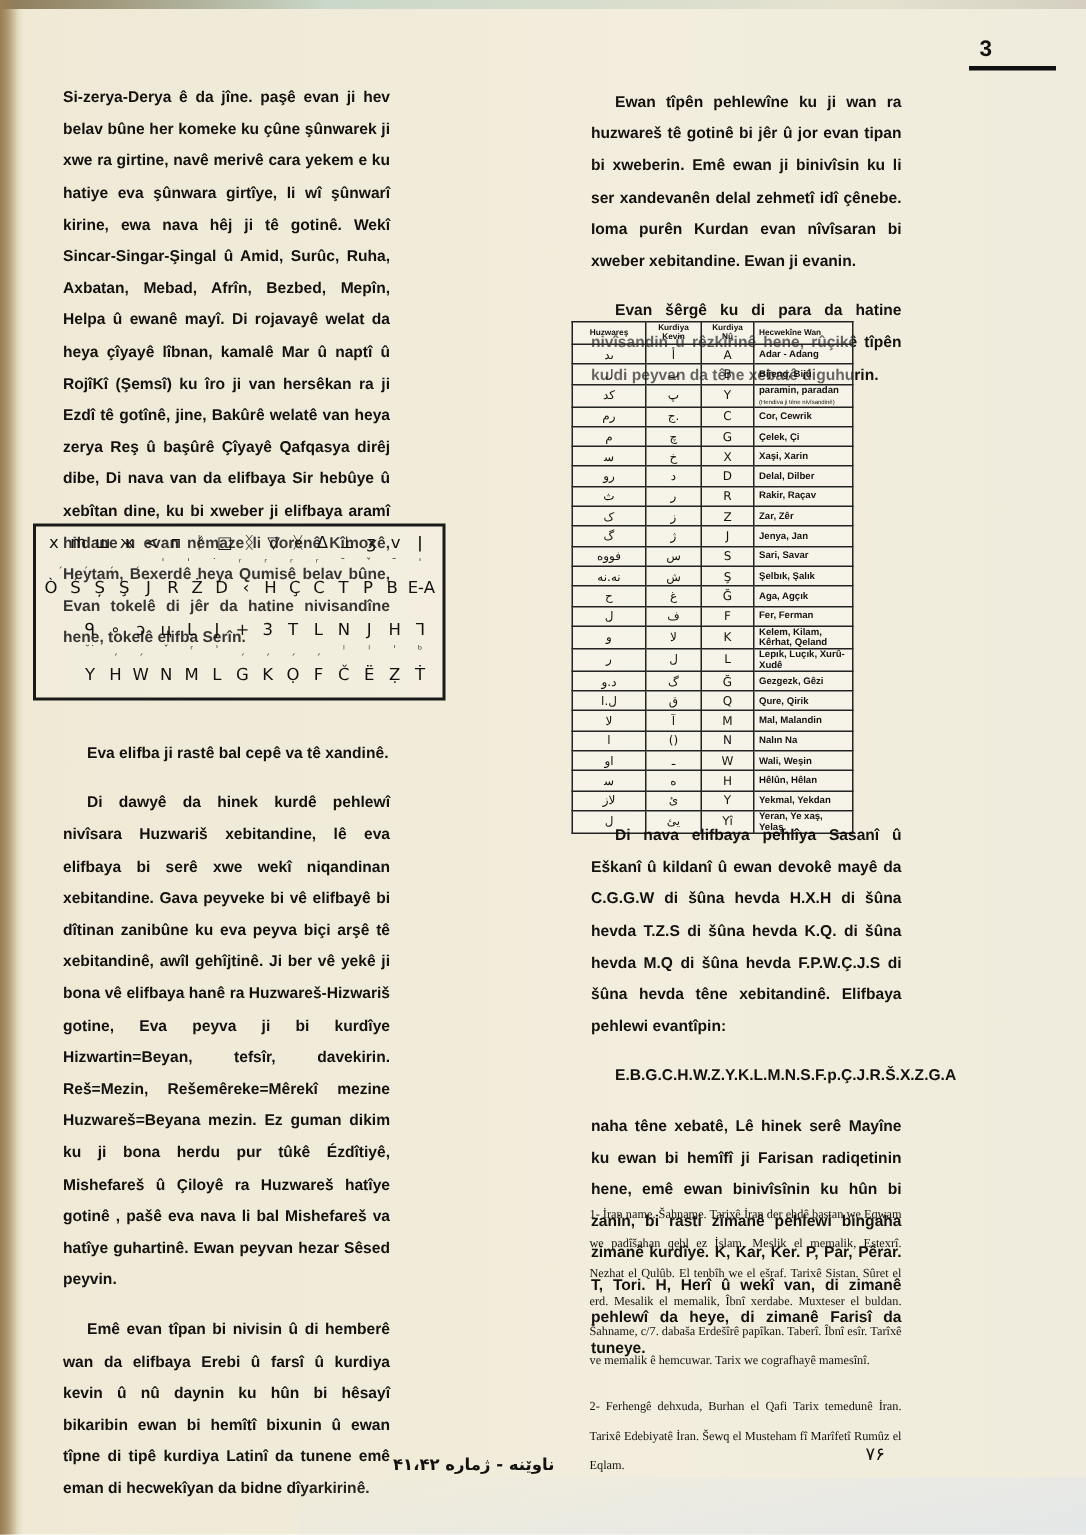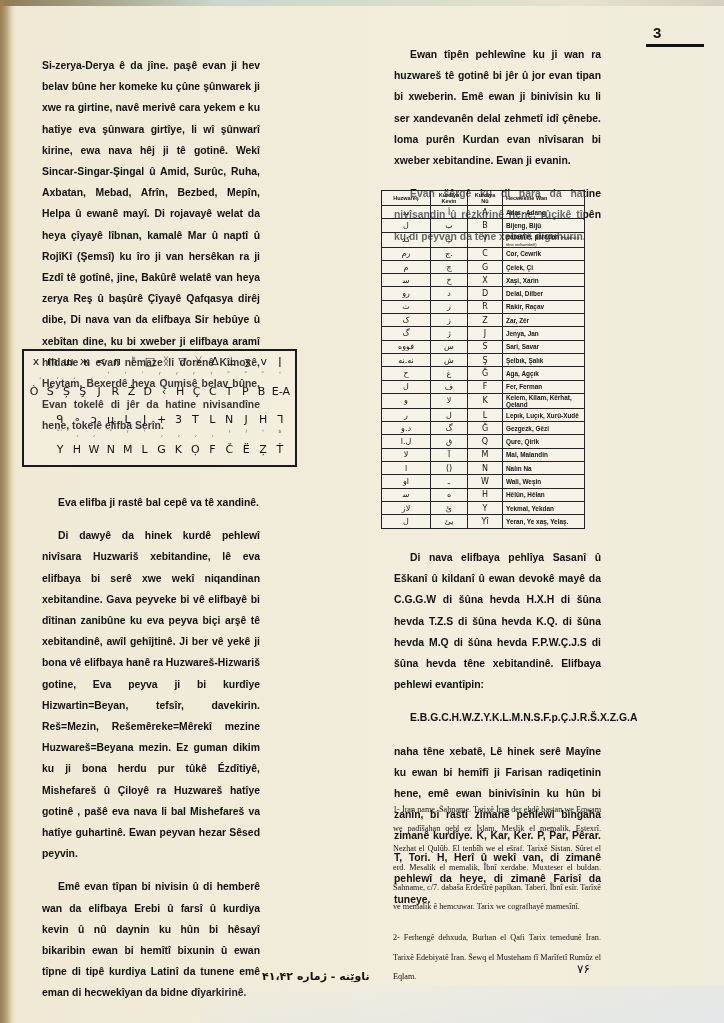--- a/index.html
+++ b/index.html
@@ -21,35 +21,35 @@
     position: absolute; left: 653px; top: 24px; font-size: 15px; font-weight: bold;
   }
   .page-number-rule {
     position: absolute; left: 646px; top: 44px; width: 58px; height: 3px; background: #111;
   }
   .col {
     position: absolute; font-size: 10.4px; font-weight: bold; line-height: 21.2px;
     text-align: justify;
   }
   .col-left { left: 30px; top: 43px; width: 242px; }
-  .col-right { left: 382px; top: 32px; width: 231px; }
+  .col-right { left: 382px; top: 46px; width: 231px; }
   .col p { margin: 12px; }
   .indent { text-indent: 16px; }
   .alpha-box {
     position: absolute; left: 22px; top: 349px; width: 271px; height: 114px;
     border: 2px solid #1a1a1a; background: rgba(255,255,255,0.15);
     font-family: "DejaVu Sans", sans-serif; font-size: 11px;
   }
   .alpha-row {
     position: absolute; display: flex; justify-content: space-between;
   }
   .alpha-row span { display: inline-block; text-align: center; min-width: 12px; }
   .marks { font-size: 7px; color: #333; }
   .tbl {
-    position: absolute; left: 381px; top: 190px; width: 204px;
+    position: absolute; left: 381px; top: 214px; width: 188px;
     border-collapse: collapse; border: 1.5px solid #111;
     font-size: 6.5px; background: rgba(255,255,255,0.35);
   }
   .tbl th, .tbl td { border: 1px solid #222; padding: 0 3px; height: 12.3px; }
   .tbl th { font-size: 5.5px; font-weight: bold; line-height: 6px; height: 14px; }
   .tbl td.sc { text-align: center; font-family: "DejaVu Sans", sans-serif; font-size: 8px; }
   .tbl td.w { font-weight: bold; font-size: 6.4px; }
   .tbl .c1 { width: 42px; } .tbl .c2 { width: 30px; } .tbl .c3 { width: 28px; }
   .note { font-size: 4px; font-weight: normal; }
   .footnotes {

